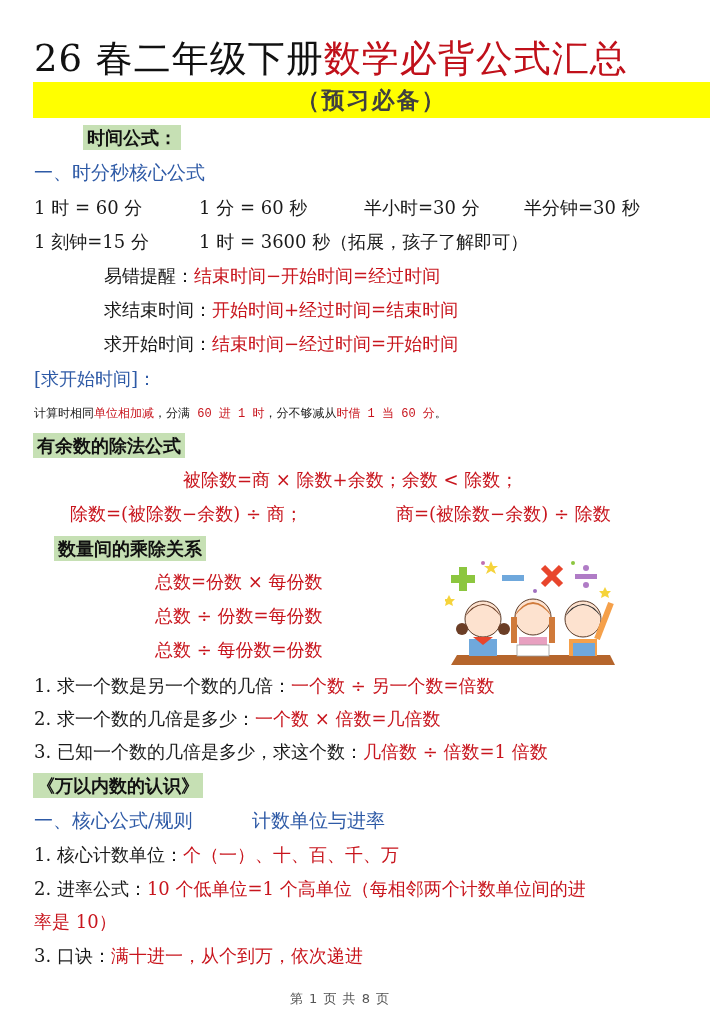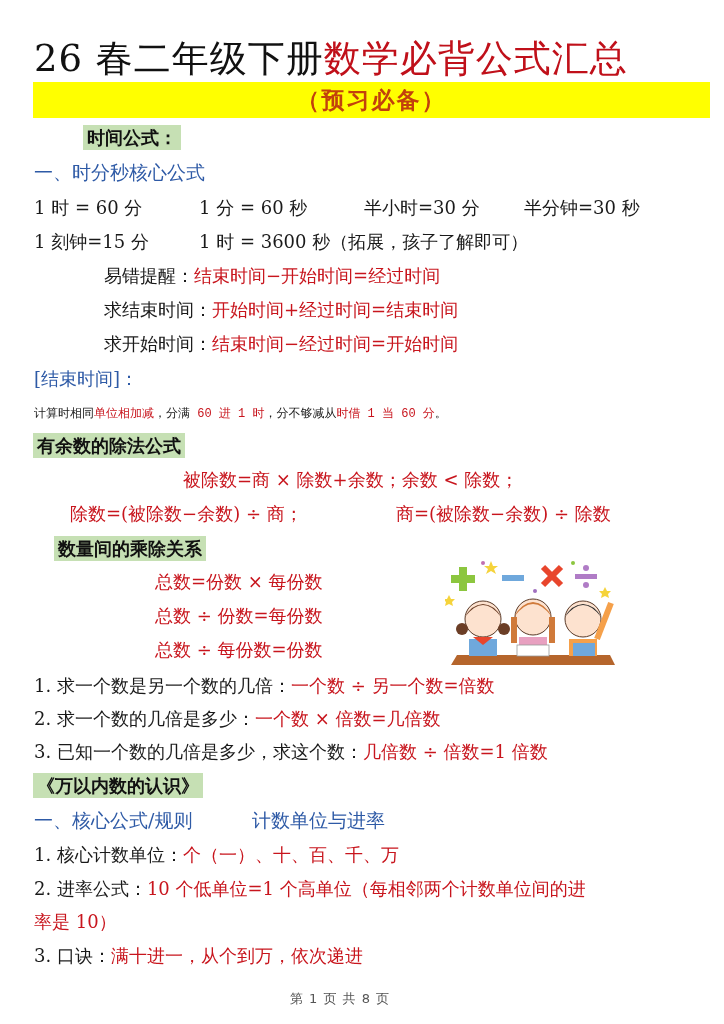--- a/index.html
+++ b/index.html
@@ -4,21 +4,21 @@
 <style>
   html, body { margin: 0; padding: 0; background: #ffffff; }
   body { width: 724px; height: 1024px; position: relative; overflow: hidden;
          font-family: "DejaVu Serif", "Liberation Serif", serif; color: #1a1a1a; }
   .title { position: absolute; left: 34px; top: 36px; height: 46px; white-space: nowrap;
            font-size: 37px; line-height: 46px; letter-spacing: 1px; }
   .title .black { color: #111; }
   .title .red { color: #c0101a; }
   .banner { position: absolute; left: 33px; top: 82px; width: 677px; height: 36px;
             background: #ffff00; text-align: center; font-size: 23px; line-height: 36px;
-            font-weight: bold; color: #c2410c; letter-spacing: 2px; }
+            font-weight: bold; color: #404040; letter-spacing: 2px; }
   .line { position: absolute; white-space: nowrap; font-size: 18px; line-height: 26px; }
   .hl { background: #c6e0b4; padding: 2px 4px; font-weight: bold; color: #111; }
   .blue { color: #2e5aa6; }
   .red { color: #c8151d; }
   .sp { display: inline-block; }
   .illus { position: absolute; left: 445px; top: 557px; width: 175px; height: 110px; }
   .footer { position: absolute; left: 0; width: 680px; top: 990px; text-align: center;
             font-size: 13px; color: #555; font-family: "DejaVu Sans", sans-serif; letter-spacing: 1px; }
 </style>
 </head>
@@ -44,21 +44,21 @@
 <div class="line" style="left:104px;top:263px;">
   <span>易错提醒：</span><span class="red">结束时间−开始时间=经过时间</span>
 </div>
 <div class="line" style="left:104px;top:297px;">
   <span>求结束时间：</span><span class="red">开始时间+经过时间=结束时间</span>
 </div>
 <div class="line" style="left:104px;top:331px;">
   <span>求开始时间：</span><span class="red">结束时间−经过时间=开始时间</span>
 </div>
 
-<div class="line blue" style="left:34px;top:366px;">[结束时间]：</div>
+<div class="line blue" style="left:34px;top:366px;">[求开始时间]：</div>
 <div class="line" style="left:34px;top:401px;font-size:12px;font-family:Liberation Mono, monospace;">
   <span>计算时相同</span><span class="red">单位相加减</span><span>，分满 </span><span class="red">60 进 1 时</span><span>，分不够减从</span><span class="red">时借 1 当 60 分</span><span>。</span>
 </div>
 
 <div class="line" style="left:33px;top:433px;text-align:right;">
   <span class="hl">有余数的除法公式</span>
 </div>
 <div class="line red" style="left:183px;top:467px;">被除数=商 × 除数+余数；余数 &lt; 除数；</div>
 <div class="line red" style="left:70px;top:501px;">除数=(被除数−余数) ÷ 商；</div>
 <div class="line red" style="left:396px;top:501px;">商=(被除数−余数) ÷ 除数</div>

